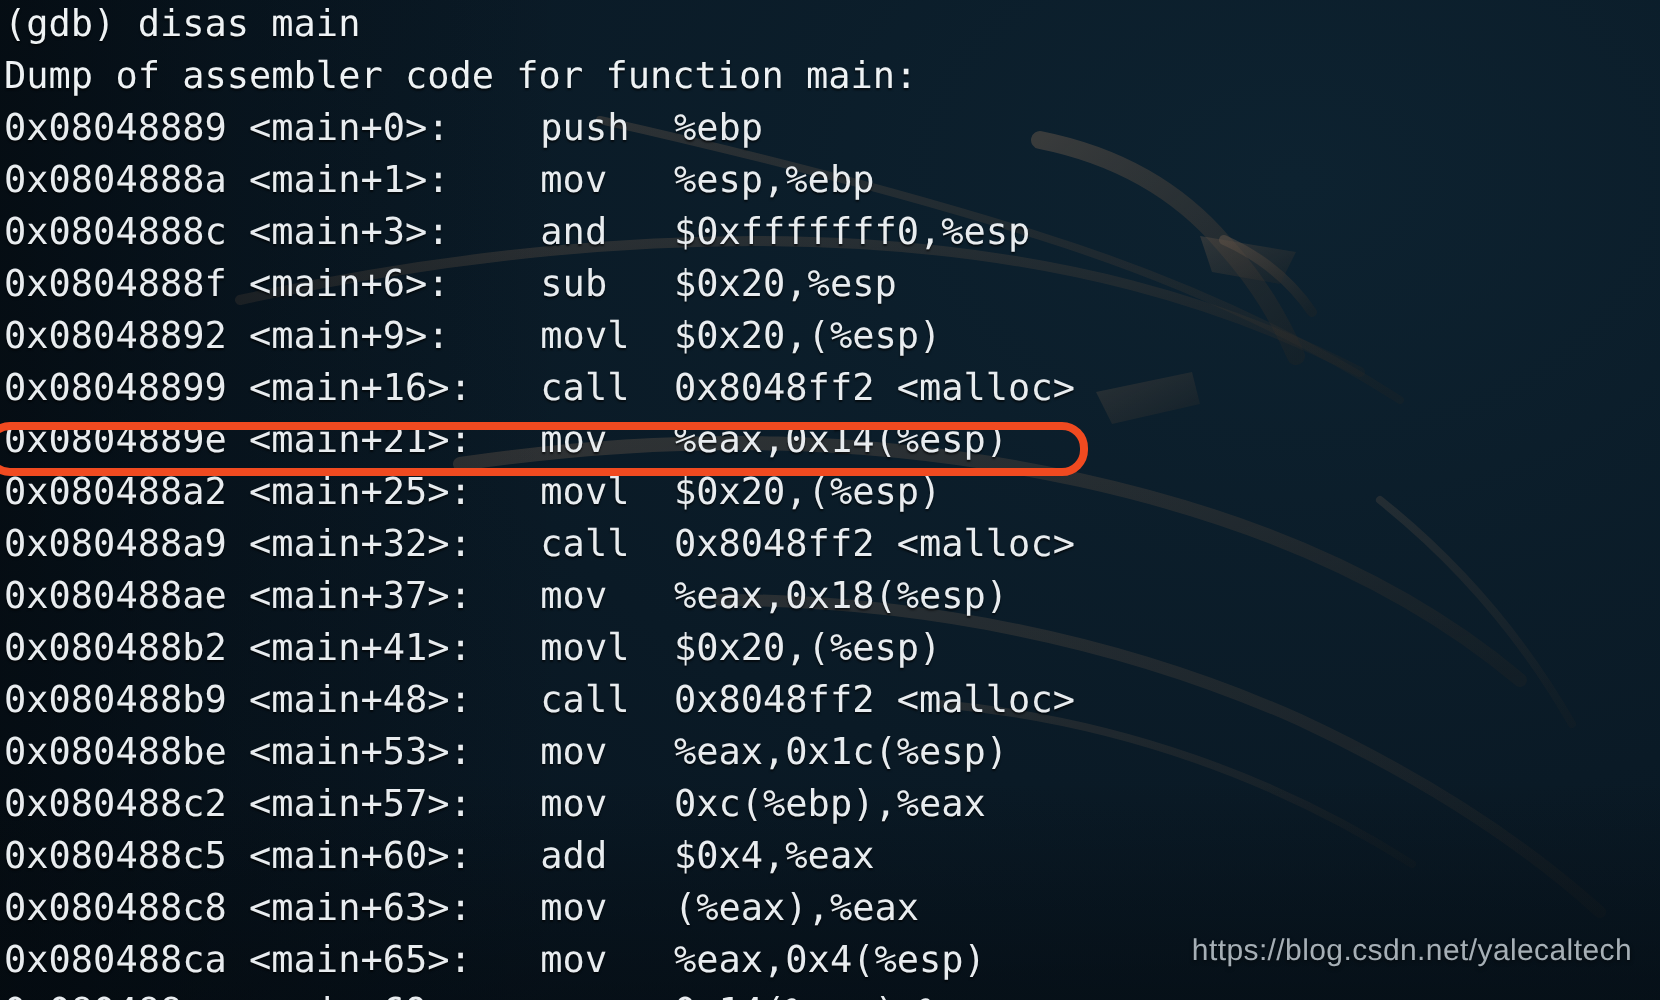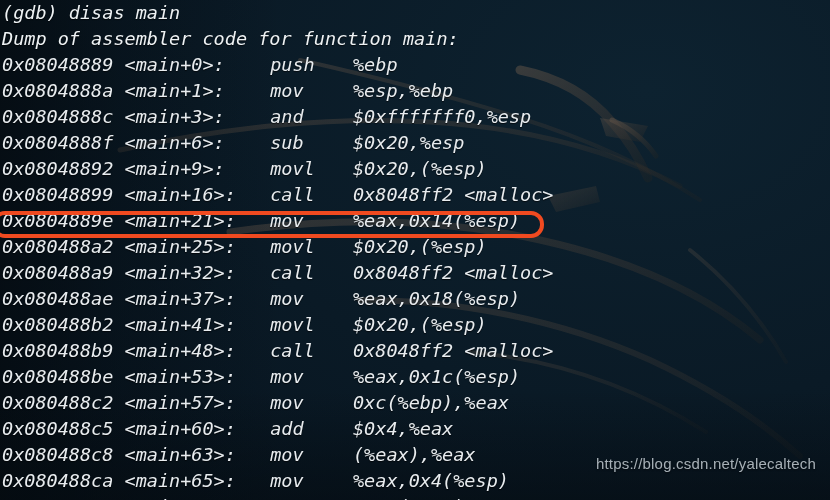--- a/index.html
+++ b/index.html
@@ -54,41 +54,40 @@
     line-height: 26px;
     white-space: pre;
     letter-spacing: 0px;
     text-shadow: 0 1px 1px rgba(0,0,0,0.65);
   }
   .line {
     display: block;
     height: 26px;
     padding-left: 2px;
     white-space: pre;
-    font-style: italic;
   }
   .line.plain { color: #eef2f4; }
   .col-addr { display: inline-block; width: 23ch; }
   .col-mn   { display: inline-block; width: 6ch; margin-left: 12px; }
-  .col-ops  { display: inline-block; margin-left: 16px; }
+  .col-ops  { display: inline-block; }
 
   
   .highlight-box {
     position: absolute;
     border: 4px solid #f04a20;
     border-radius: 13px;
     box-sizing: border-box;
     pointer-events: none;
   }
 
   
   .watermark {
     position: absolute;
     right: 14px;
-    bottom: 28px;
+    bottom: 16px;
     color: #c9d2d8;
     opacity: 0.82;
     font-family: "Liberation Sans", "DejaVu Sans", sans-serif;
     font-size: 15px;
     letter-spacing: 0.2px;
     text-shadow: 0 1px 2px rgba(0,0,0,0.7);
   }
 </style>
 </head>
 <body>

